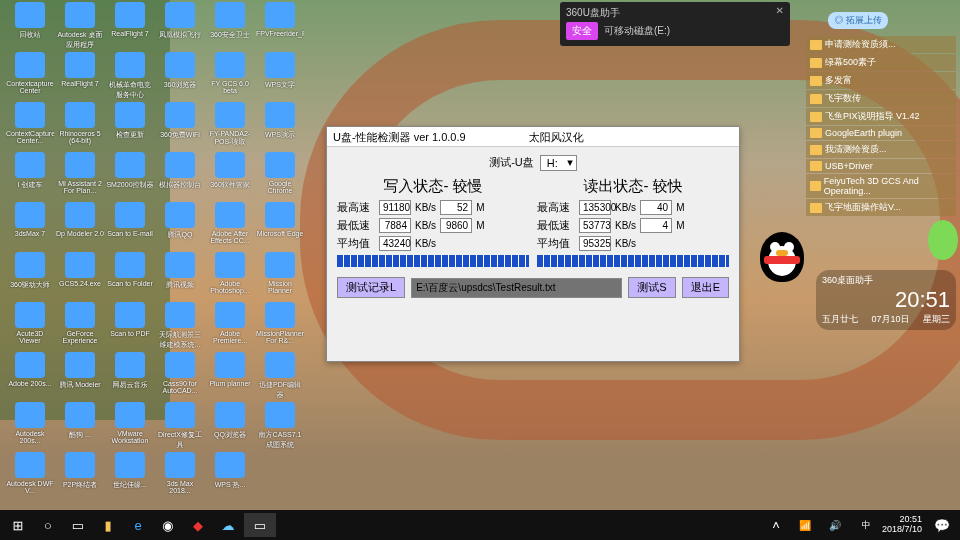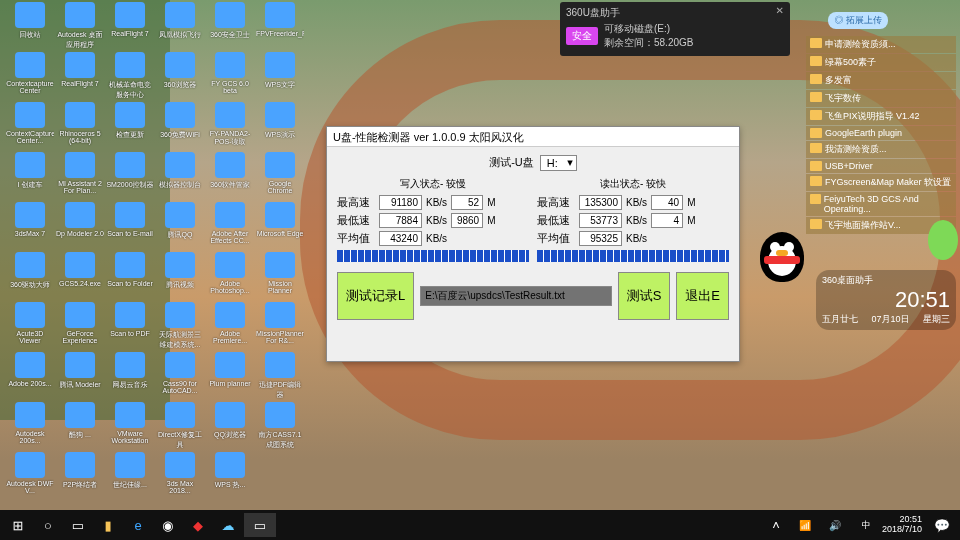--- a/index.html
+++ b/index.html
@@ -14,39 +14,39 @@
 .icons .ic .sq{ width:30px; height:26px; margin:0 auto 2px; background:#4aa3ff; border-radius:4px; }
 
 .dlg { position:absolute; left:326px; top:126px; width:414px; height:236px; background:#efefef; border:1px solid #888; box-shadow:0 2px 6px rgba(0,0,0,.3); font-size:11px; }
 .dlg .title { height:20px; padding:3px 6px; background:#fff; color:#000; border-bottom:1px solid #ccc; }
 .dlg .body { padding:8px 10px; }
 .row { display:flex; align-items:flex-start; gap:6px; margin-bottom:6px; }
 .sel { border:1px solid #888; background:#fff; padding:1px 18px 1px 6px; font-size:11px; position:relative;}
 .sel:after{content:"▾"; position:absolute; right:3px; top:0;}
 .cols { display:flex; gap:8px; }
 .col { flex:1; }
-.col h5 { text-align:center; font-weight:normal; font-size:10px; margin-bottom:4px; }
+.col h5 { text-align:center; font-weight:normal; font-size:15px; margin-bottom:4px; }
 .line { display:flex; align-items:center; gap:4px; margin:3px 0; }
 .lab { width:38px; text-align:justify; }
-.val { width:43px; text-align:right; border:1px solid #888; background:#fff; padding:1px 3px; font-size:10px;}
+.val { width:32px; text-align:right; border:1px solid #888; background:#fff; padding:1px 3px; font-size:10px;}
 .u { font-size:10px; }
 .m { width:32px; text-align:right; border:1px solid #888; background:#fff; padding:1px 3px; font-size:10px;}
 .bar { height:12px; background:repeating-linear-gradient(90deg,#1a4ec8 0 6px,#fff 6px 7px); margin-top:4px;}
 .bottom { display:flex; gap:6px; margin-top:10px; align-items:center;}
-.btn { border:1px solid #888; background:#bef264; padding:14px 8px; font-size:13px; }
+.btn { border:1px solid #888; background:#c4b5fd; padding:2px 8px; font-size:11px; }
 .path { flex:1; border:1px solid #888; background:#737373; padding:2px 4px; font-size:10px;}
 
 .usb { position:absolute; left:560px; top:2px; width:230px; background:#222; color:#ccc; font-size:10px; padding:4px 6px 6px; border-radius:3px;}
 .usb .hd { display:flex; gap:6px; align-items:center;}
 .usb .badge { background:#d946ef; color:#fff; padding:2px 6px; border-radius:2px; font-size:10px;}
 .usb a { color:#8cf; text-decoration:none; margin-right:8px; font-size:10px;}
 .usb .x { position:absolute; right:6px; top:3px; color:#aaa; }
 
 .files { position:absolute; right:4px; top:36px; width:150px; display:flex; flex-direction:column; gap:1px;}
-.files .f { background:rgba(154,124,64,.6); color:#fff; font-size:9px; padding:2px 4px; display:flex; align-items:flex-start; gap:3px;}
+.files .f { background:rgba(154,124,64,.6); color:#fff; font-size:9px; padding:2px 4px; display:flex; align-items:center; gap:3px;}
 .files .f .fld{ width:12px;height:10px;background:#f6c358;border-radius:1px;}
 
 .clockw { position:absolute; right:4px; top:270px; width:140px; height:60px; background:rgba(0,0,0,.25); color:#fff; font-size:10px; padding:4px 6px; border-radius:13px;}
 .clockw .t { font-size:22px; font-weight:200; text-align:right;}
 .clockw .d { display:flex; justify-content:space-between; font-size:9px;}
 .pin { position:absolute; right:72px; top:12px; background:#bde1ff; color:#2b6aa8; font-size:9px; padding:2px 6px; border-radius:8px;}
 
 .peng { position:absolute; right:156px; top:232px; width:44px; height:50px; }
 .peng .body{position:absolute;inset:0;background:#000;border-radius:50% 50% 45% 45%;}
 .peng .belly{position:absolute;left:8px;top:14px;width:28px;height:30px;background:#fff;border-radius:50%;}
@@ -135,29 +135,28 @@
 
 <div class="usb">
   <span class="x">✕</span>
   <div class="hd">
     <span>360U盘助手</span>
   </div>
   <div class="hd" style="margin-top:2px">
     <span class="badge">安全</span>
     <div style="flex:1">
       <div>可移动磁盘(E:)</div>
-      <div>剩余空间：58.20GB</div>
     </div>
   </div>
 </div>
 
 <div class="dlg">
   <div class="title">
     <span>U盘-性能检测器  ver 1.0.0.9</span>
-    <span style="float:none; ">太阳风汉化</span>
+    <span style="float:none; margin-left:60px">太阳风汉化</span>
   </div>
   <div class="body">
     <div class="row" style="justify-content:center">
       <span>测试-U盘</span>
       <span class="sel">H:</span>
     </div>
     <div class="cols">
       <div class="col">
         <h5>写入状态- 较慢</h5>
         <div class="line">
@@ -216,21 +215,20 @@
 
 <div class="files" id="files">
     <div class="f"><span class="fld"></span>申请测绘资质须...</div>
     <div class="f"><span class="fld"></span>绿幕500素子</div>
     <div class="f"><span class="fld"></span>多发富</div>
     <div class="f"><span class="fld"></span>飞宇数传</div>
     <div class="f"><span class="fld"></span>飞鱼PIX说明指导 V1.42</div>
     <div class="f"><span class="fld"></span>GoogleEarth plugin</div>
     <div class="f"><span class="fld"></span>我清测绘资质...</div>
     <div class="f"><span class="fld"></span>USB+Driver</div>
-    <div class="f"><span class="fld"></span>FYGscreen&amp;Map Maker 软设置</div>
     <div class="f"><span class="fld"></span>FeiyuTech 3D GCS And Operating...</div>
     <div class="f"><span class="fld"></span>飞宇地面操作站V...</div>
   </div>
 
 <div class="peng">
   <div class="body"></div>
     <div class="belly"></div>
     <div class="scarf"></div>
   <div class="eye l"></div>
     <div class="eye r"></div>

